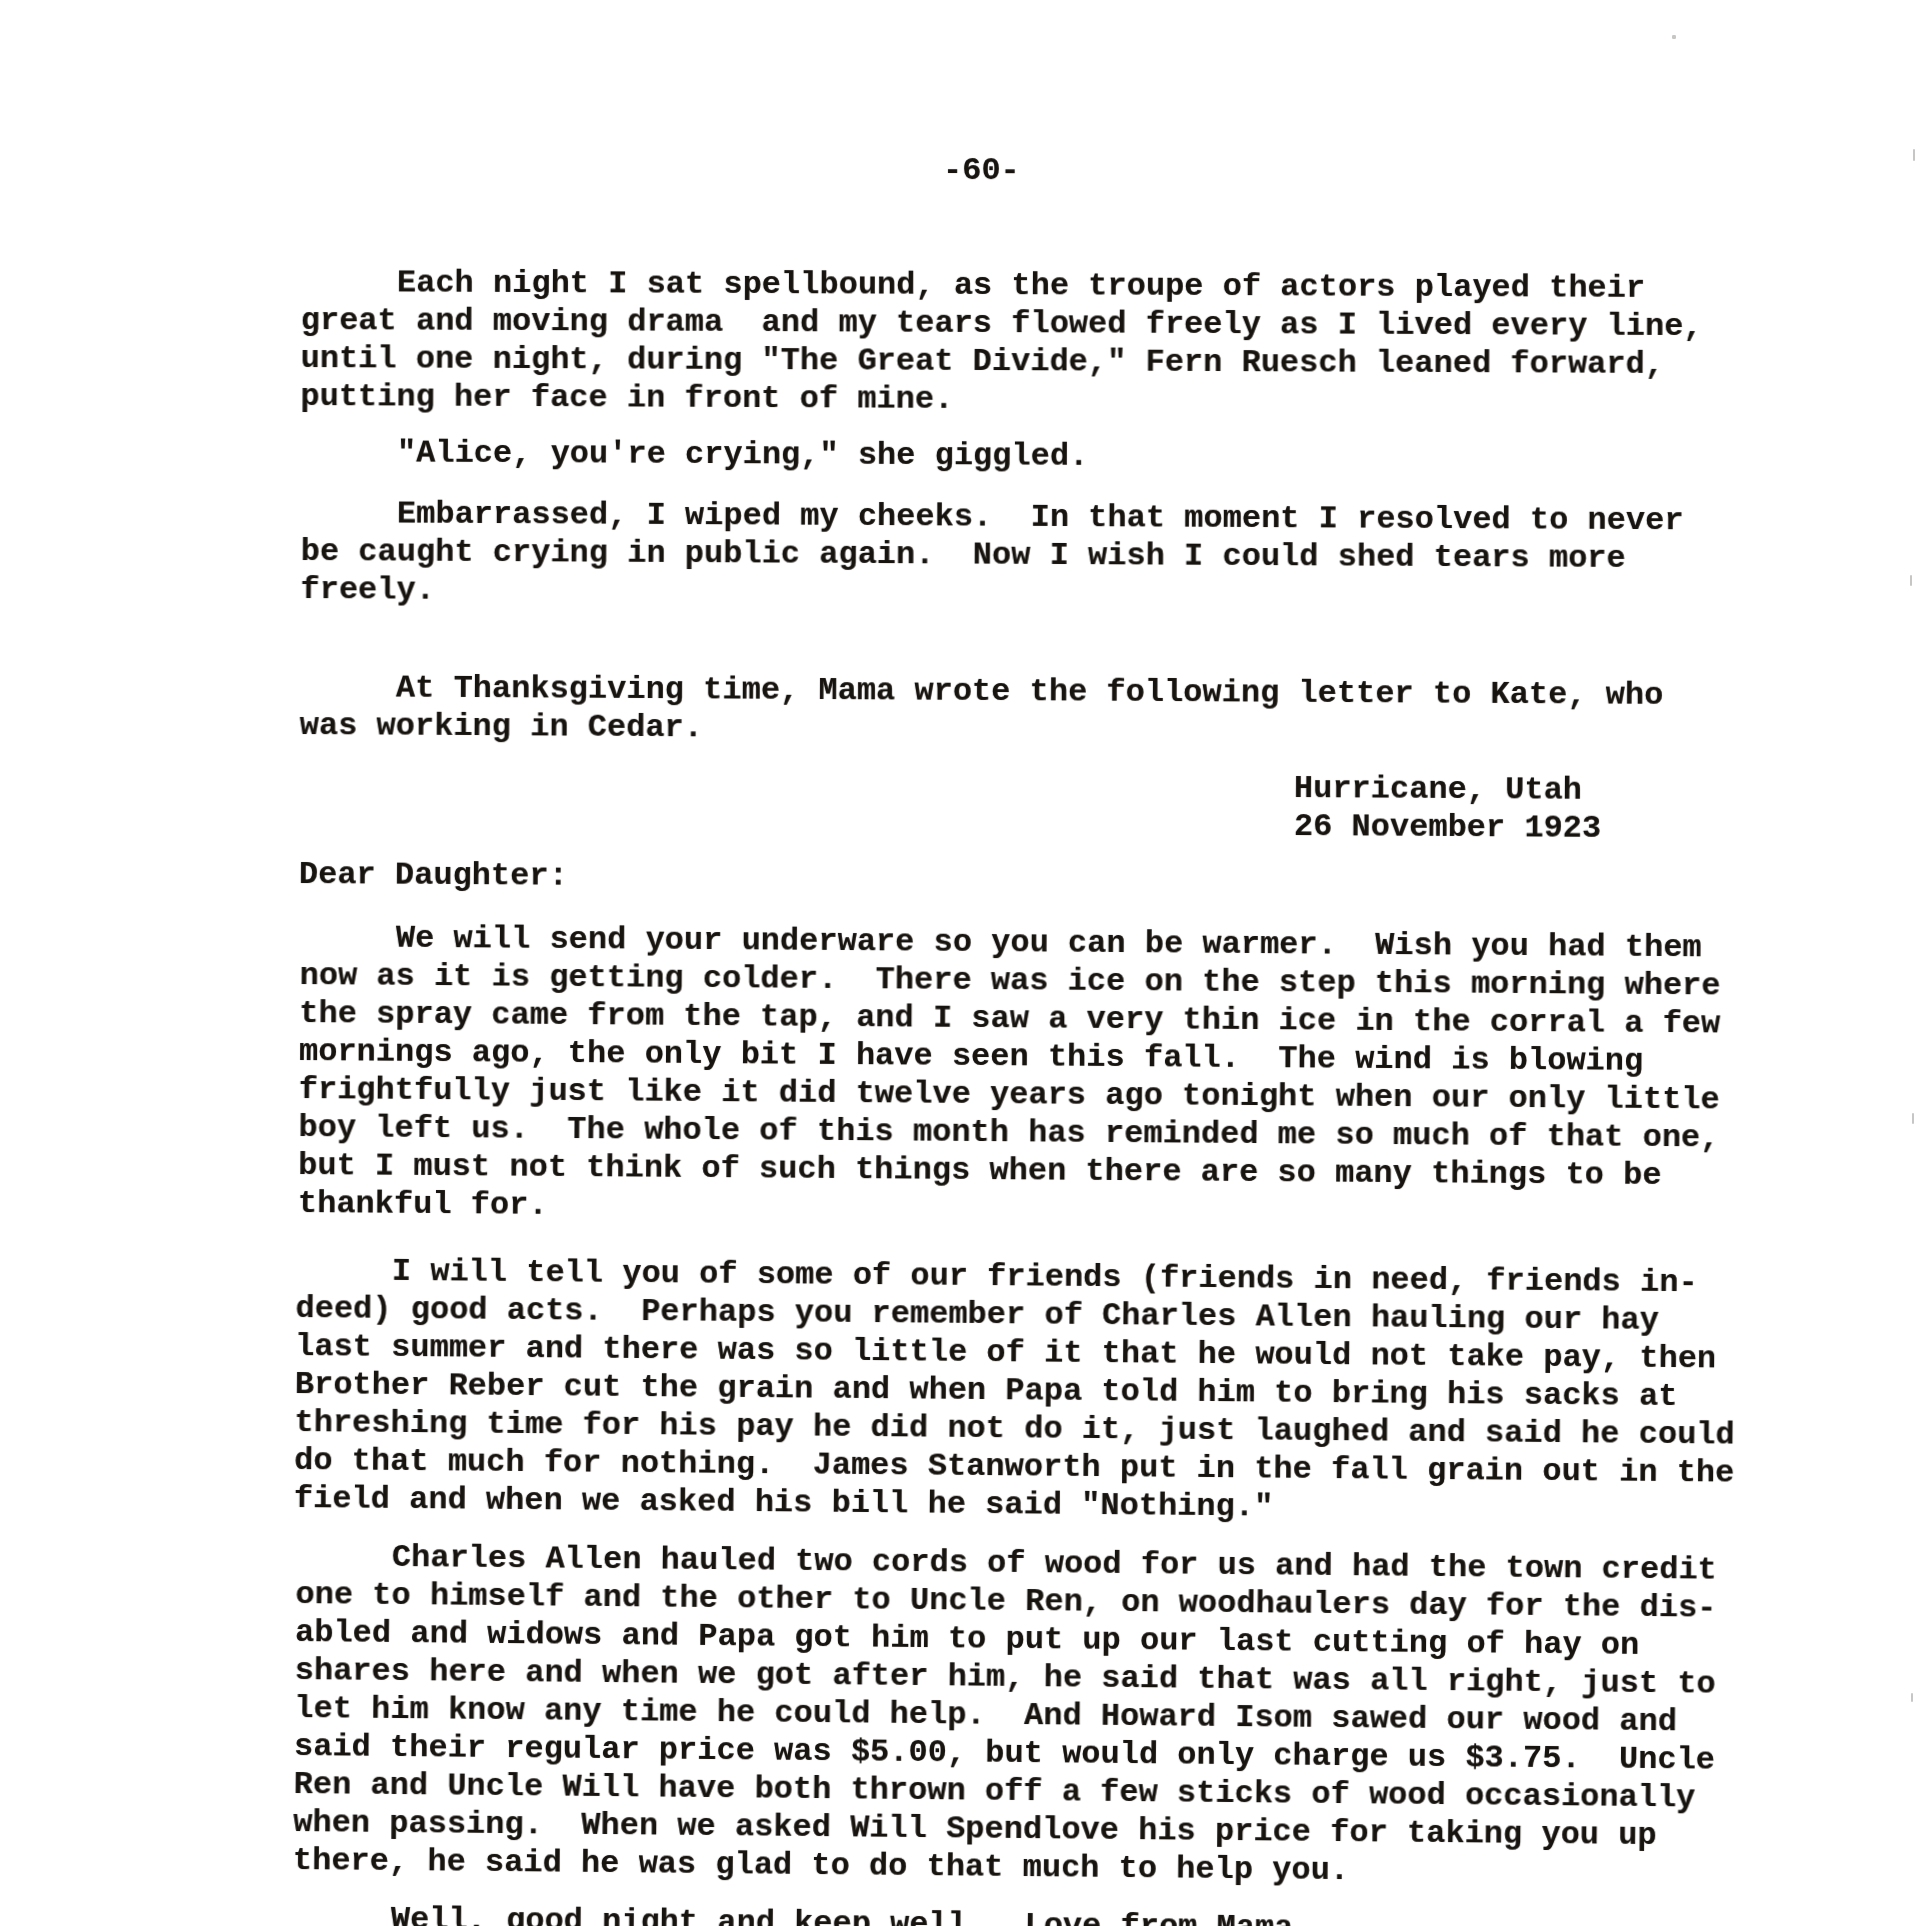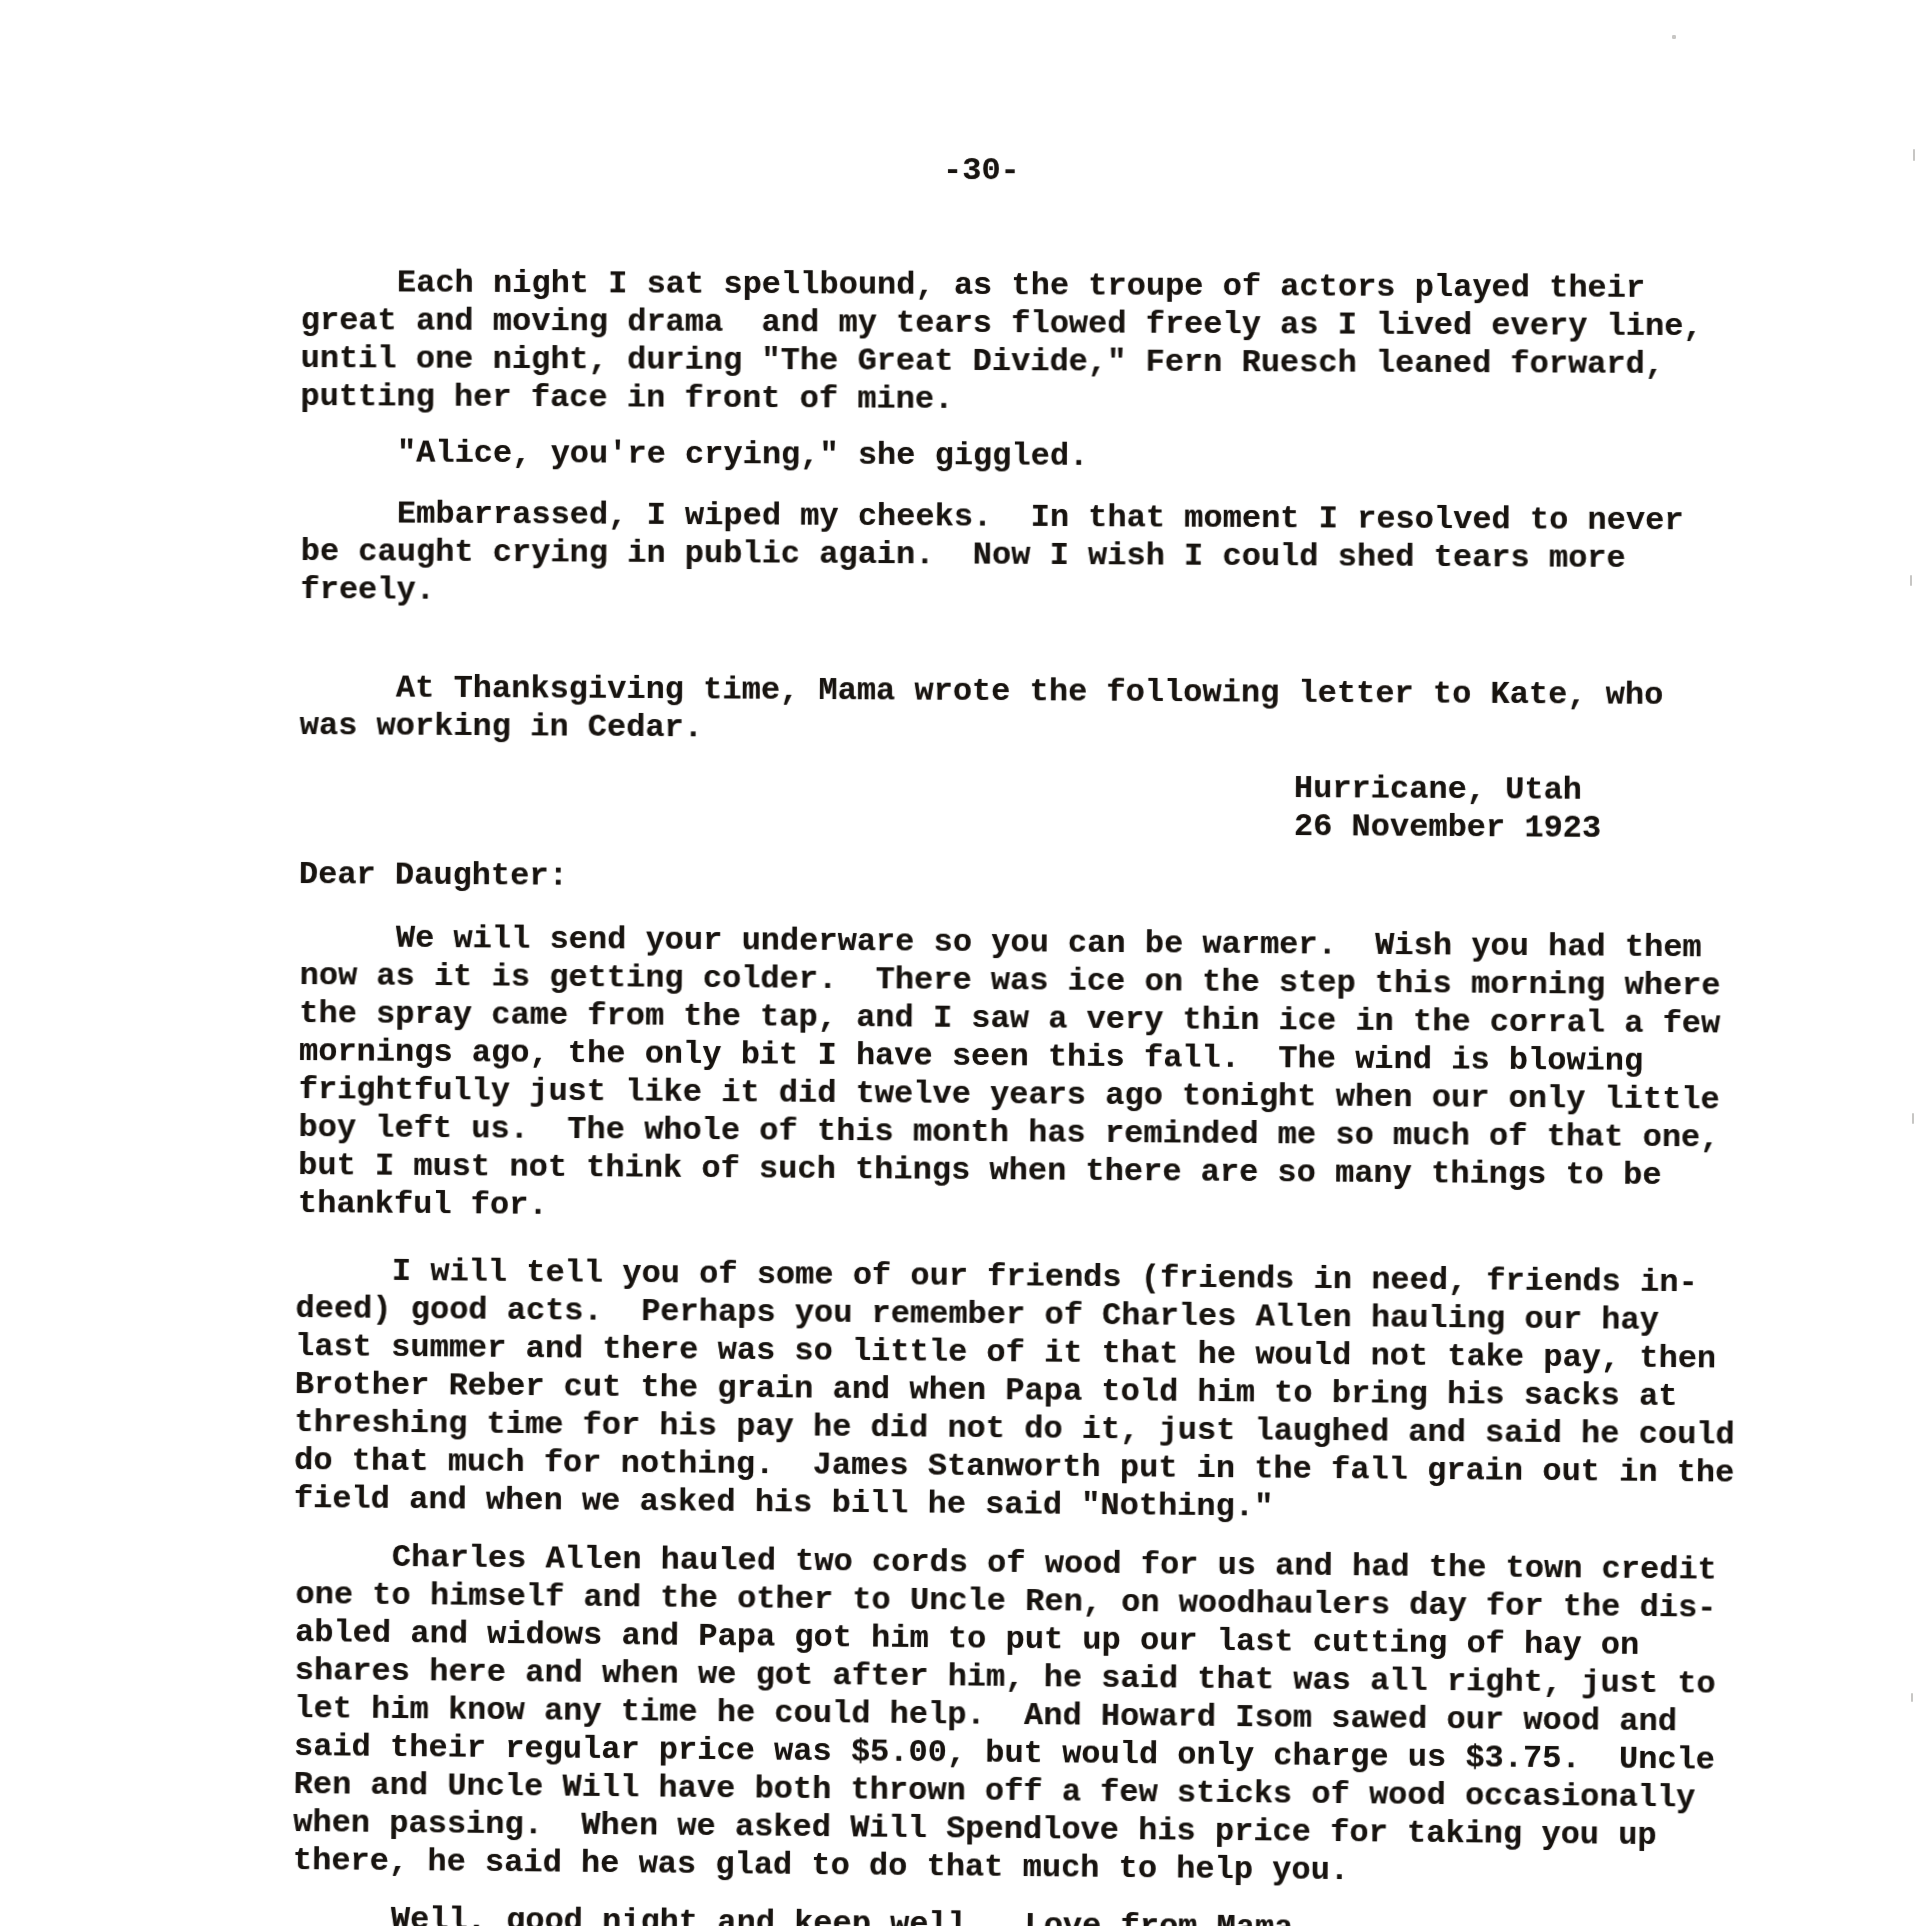--- a/index.html
+++ b/index.html
@@ -54,21 +54,21 @@
   #tick1  { left: 1913px; top: 149px;  width: 1.9px;  height: 11.6px; }
   #tick2  { left: 1910px; top: 575px; width: 1.9px;  height: 10.8px; }
   #tick3  { left: 1912px; top: 1113px; width: 1.9px;  height: 10.8px; }
   #tick4  { left: 1911px; top: 1693px; width: 1.5px;  height: 9.2px; }
 </style>
 </head>
 <body>
 
 <div class="page">
 
-  <div class="tw" id="pagenum">-30-</div>
+  <div class="tw" id="pagenum">-60-</div>
 
   <div class="tw" id="p1">     Each night I sat spellbound, as the troupe of actors played their
 great and moving drama  and my tears flowed freely as I lived every line,
 until one night, during "The Great Divide," Fern Ruesch leaned forward,
 putting her face in front of mine.</div>
 
   <div class="tw" id="p2">     "Alice, you're crying," she giggled.</div>
 
   <div class="tw" id="p3">     Embarrassed, I wiped my cheeks.  In that moment I resolved to never
 be caught crying in public again.  Now I wish I could shed tears more

